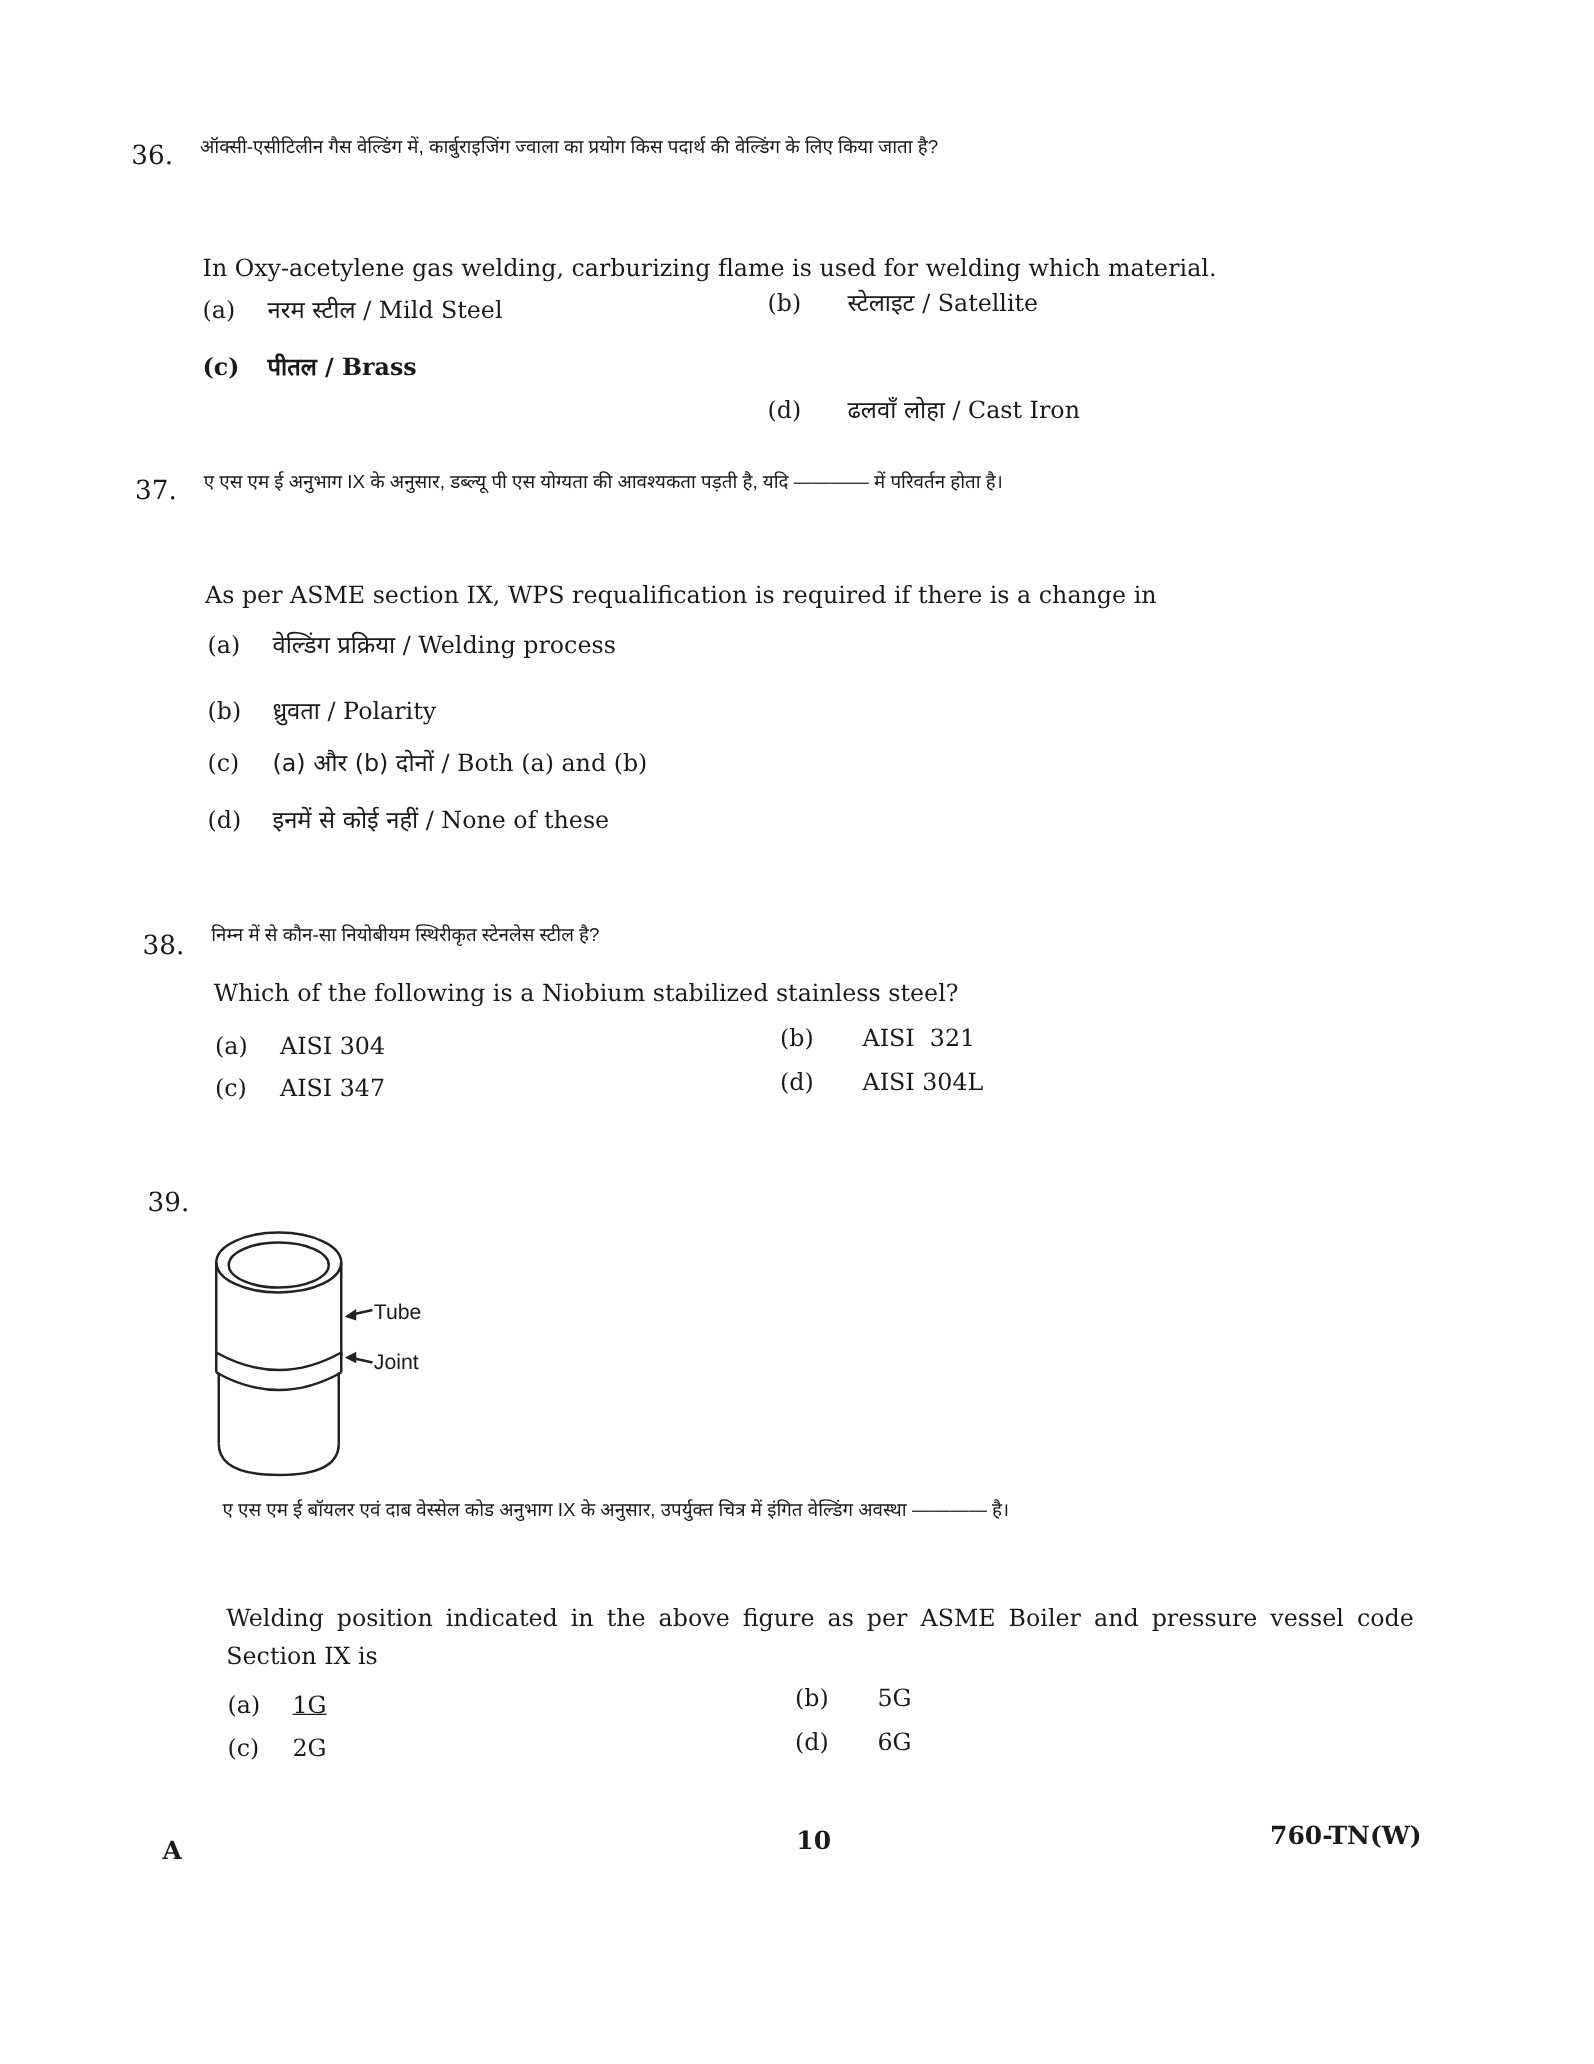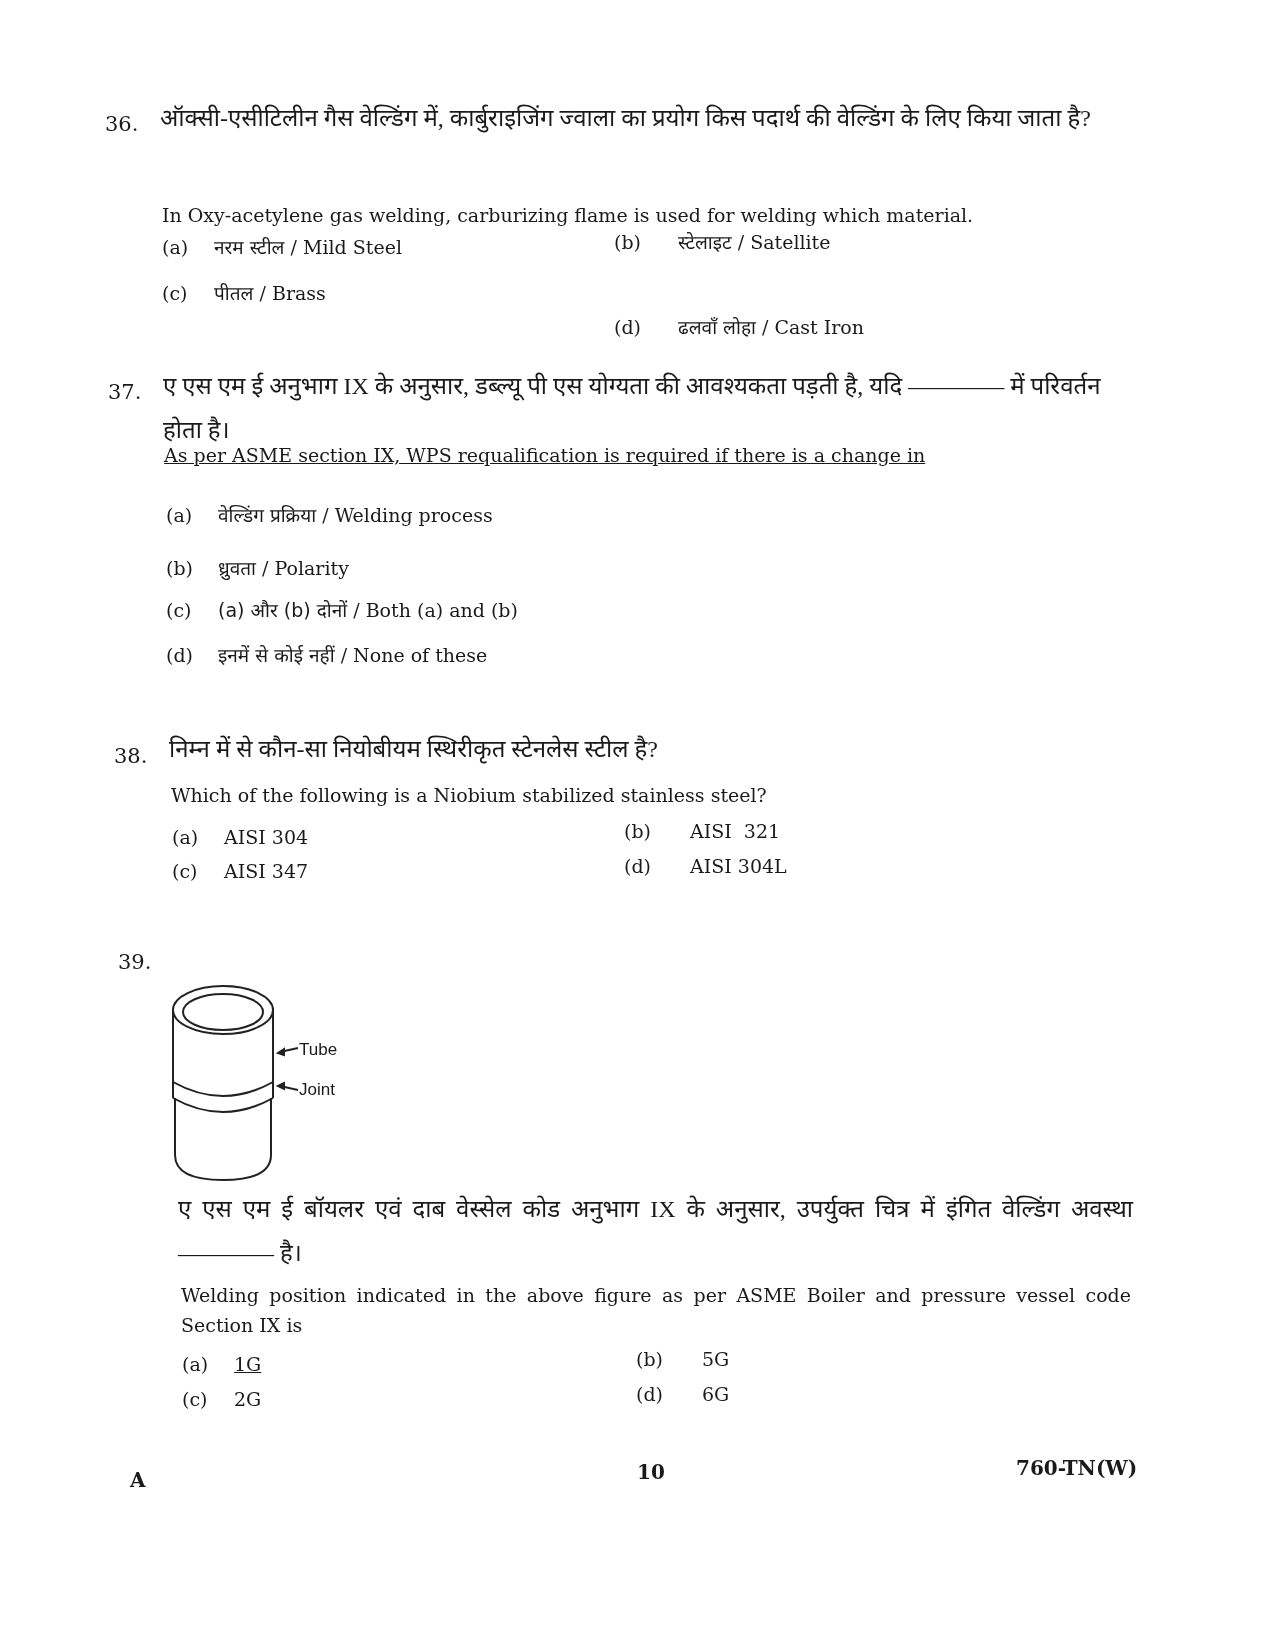--- a/index.html
+++ b/index.html
@@ -1,49 +1,49 @@
 <!DOCTYPE html>
 <html><head>
 <meta charset="utf-8">
 <style>
   html, body { margin:0; padding:0; background:#ffffff; }
   body { width:1275px; height:1651px; position:relative; overflow:hidden; color:#1a1a1a;
          font-family:"DejaVu Serif", serif; }
   .page { position:absolute; inset:0; }
   .q { position:absolute; }
   .qnum { position:absolute; font-size:21px; font-family:"DejaVu Serif", serif; }
-  .hi { font-family:Liberation Serif, serif; font-size:24px; line-height:44px; }
+  .hi { font-family:Liberation Sans, sans-serif; font-size:15px; line-height:44px; }
   .en { font-family:"DejaVu Serif", serif; font-size:19px; line-height:30px; }
   .opt { position:absolute; font-size:19px; white-space:nowrap; }
   .opt .lbl { display:inline-block; width:52px; font-family:"DejaVu Serif", serif; }
   .opt .txt-hi { font-family:"DejaVu Sans", sans-serif; }
   .opt .txt { font-family:"DejaVu Serif", serif; }
   .figure { position:absolute; }
   .figlabel { position:absolute; font-family:"Liberation Sans", sans-serif; font-size:17px; }
   .footer { position:absolute; font-weight:bold; font-size:20px; font-family:"DejaVu Serif", serif; }
 </style>
 </head>
 <body>
 
 <div class="page">
 
   <div class="q" style="left:0;top:0;">
     <span class="qnum" style="left:105px;top:112px;">36.</span>
     <div class="hi" style="position:absolute;left:160px;top:96px;width:955px;">ऑक्सी-एसीटिलीन गैस वेल्डिंग में, कार्बुराइजिंग ज्वाला का प्रयोग किस पदार्थ की वेल्डिंग के लिए किया जाता है?</div>
     <div class="en" style="position:absolute;left:162px;top:200px;width:950px;">In Oxy-acetylene gas welding, carburizing flame is used for welding which material.</div>
     <div class="opt" style="left:162px;top:234px;"><span class="lbl">(a)</span><span class="txt-hi">नरम स्टील</span><span class="txt"> / Mild Steel</span></div>
     <div class="opt" style="left:614px;top:229px;"><span class="lbl" style="width:64px;">(b)</span><span class="txt-hi">स्टेलाइट</span><span class="txt"> / Satellite</span></div>
-    <div class="opt" style="left:162px;top:280px;"><span class="lbl">(c)</span><span class="txt-hi">पीतल</span><span class="txt"> / Brass</span></div>
+    <div class="opt" style="left:162px;top:280px;font-weight:bold;"><span class="lbl">(c)</span><span class="txt-hi">पीतल</span><span class="txt"> / Brass</span></div>
     <div class="opt" style="left:614px;top:274px;margin-top:40px;"><span class="lbl" style="width:64px;">(d)</span><span class="txt-hi">ढलवाँ लोहा</span><span class="txt"> / Cast Iron</span></div>
   </div>
 
   <div class="q" style="left:0;top:0;">
     <span class="qnum" style="left:108px;top:380px;">37.</span>
     <div class="hi" style="position:absolute;left:163px;top:364px;width:955px;">ए एस एम ई अनुभाग IX के अनुसार, डब्ल्यू पी एस योग्यता की आवश्यकता पड़ती है, यदि ———— में परिवर्तन होता है।</div>
-    <div class="en" style="position:absolute;left:164px;top:440px;width:950px;text-decoration:underline;">As per ASME section IX, WPS requalification is required if there is a change in</div>
+    <div class="en" style="position:absolute;left:164px;top:461px;width:950px;">As per ASME section IX, WPS requalification is required if there is a change in</div>
     <div class="opt" style="left:166px;top:502px;"><span class="lbl">(a)</span><span class="txt-hi">वेल्डिंग प्रक्रिया</span><span class="txt"> / Welding process</span></div>
     <div class="opt" style="left:166px;top:555px;"><span class="lbl">(b)</span><span class="txt-hi">ध्रुवता</span><span class="txt"> / Polarity</span></div>
     <div class="opt" style="left:166px;top:597px;"><span class="lbl">(c)</span><span class="txt-hi">(a) और (b) दोनों</span><span class="txt"> / Both (a) and (b)</span></div>
     <div class="opt" style="left:166px;top:642px;"><span class="lbl">(d)</span><span class="txt-hi">इनमें से कोई नहीं</span><span class="txt"> / None of these</span></div>
   </div>
 
   <div class="q" style="left:0;top:0;">
     <span class="qnum" style="left:114px;top:744px;">38.</span>
     <div class="hi" style="position:absolute;left:169px;top:727px;width:950px;">निम्न में से कौन-सा नियोबीयम स्थिरीकृत स्टेनलेस स्टील है?</div>
     <div class="en" style="position:absolute;left:171px;top:780px;width:950px;">Which of the following is a Niobium stabilized stainless steel?</div>

